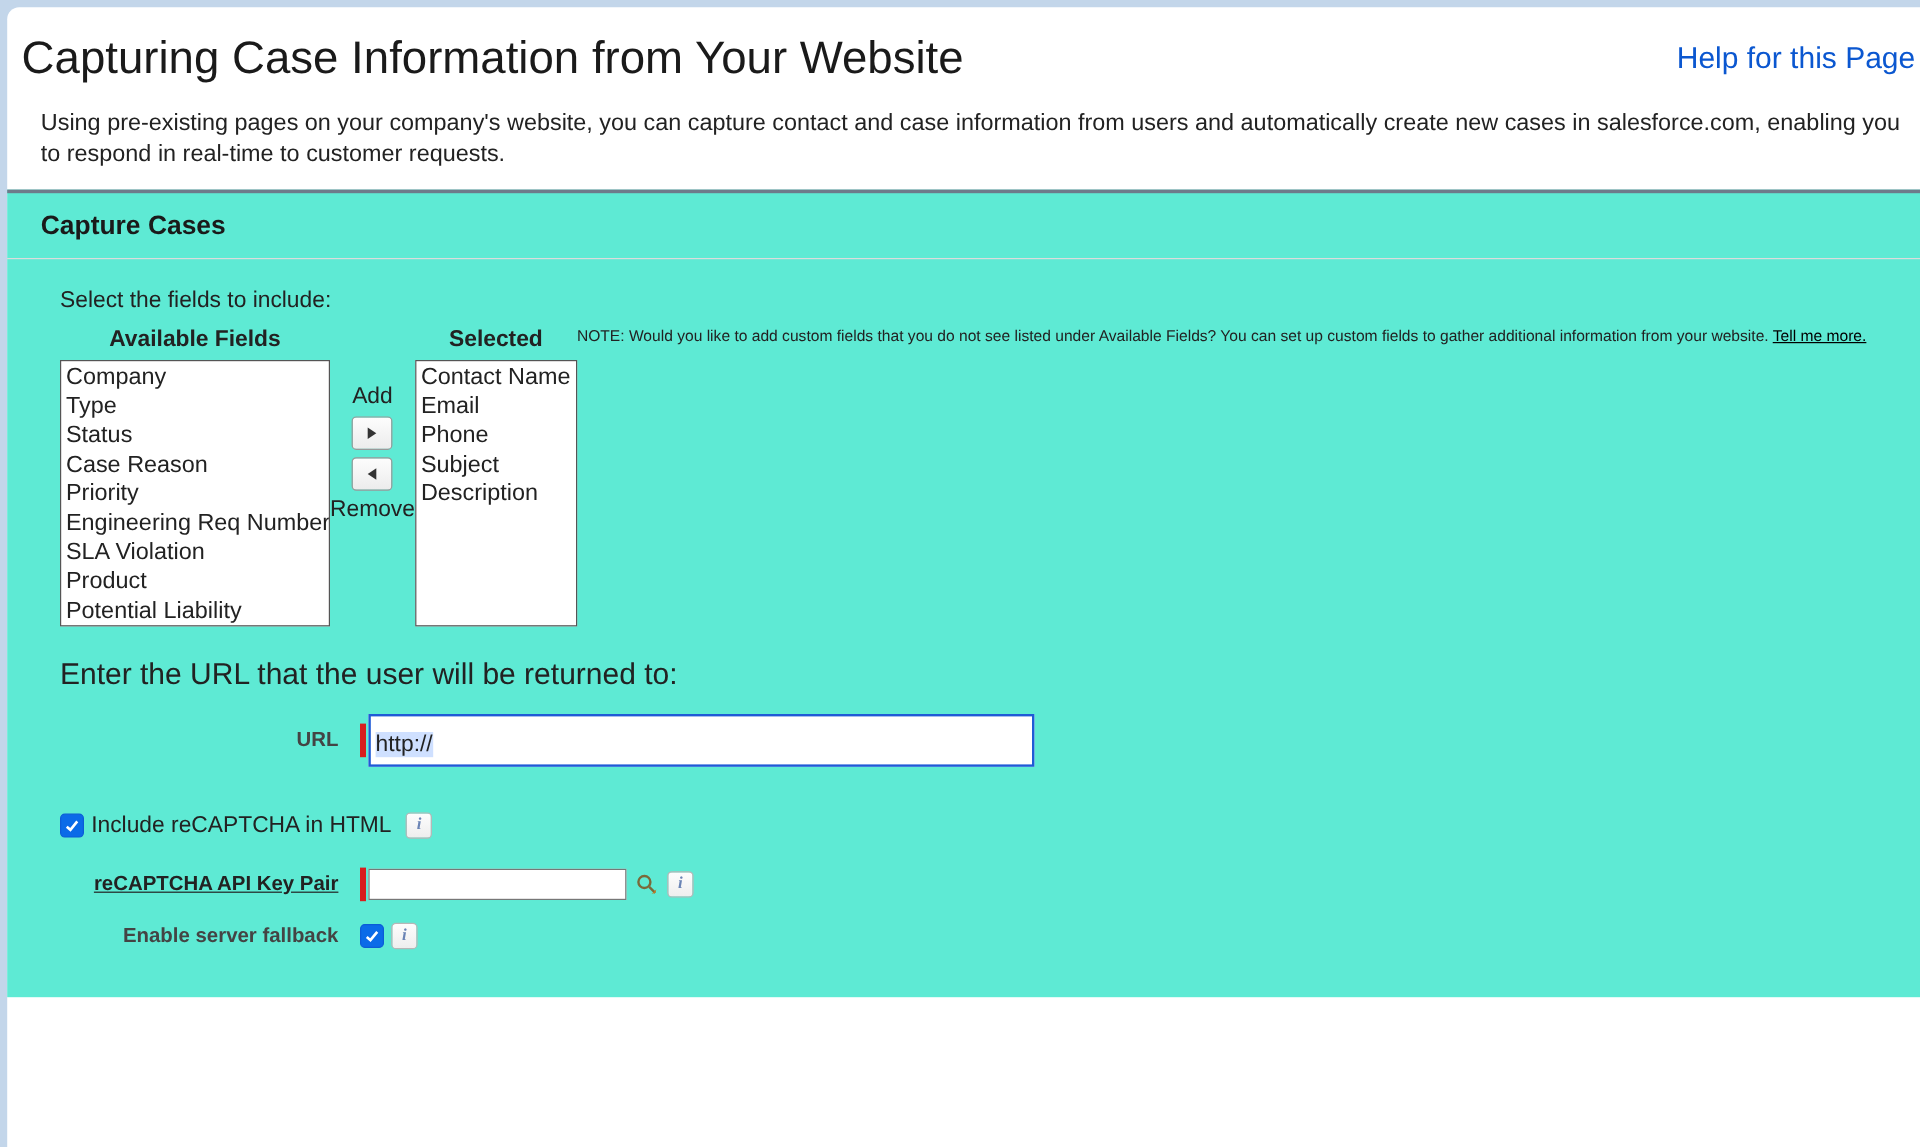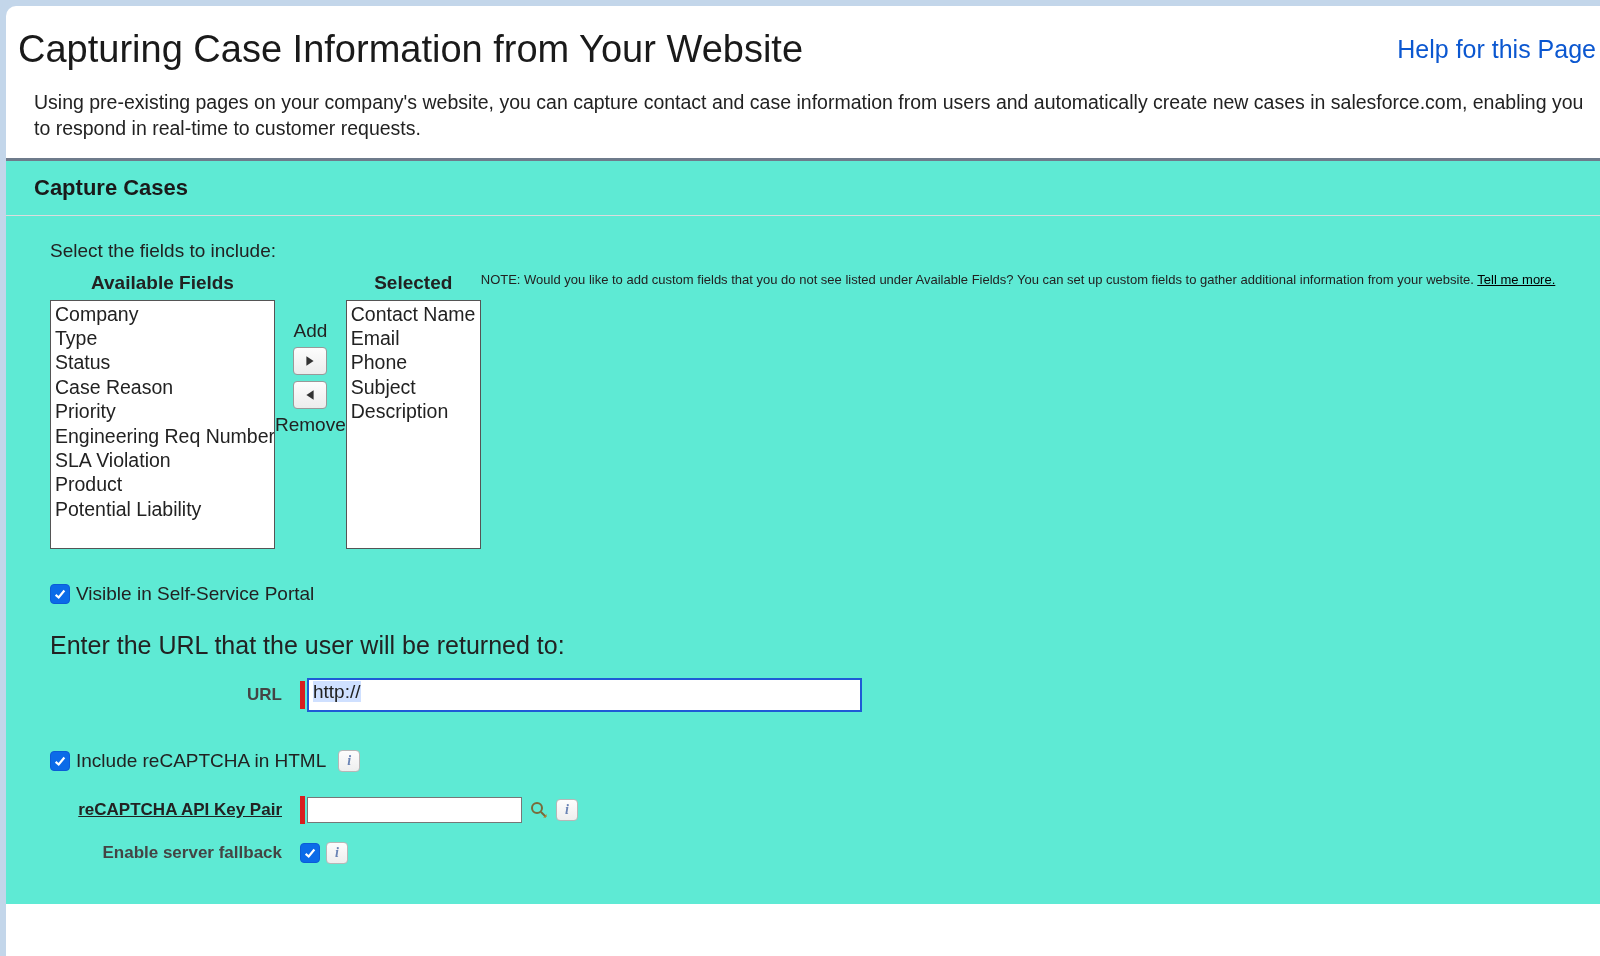--- a/index.html
+++ b/index.html
@@ -69,21 +69,21 @@
   .col-label {
     font-size: 19px;
     font-weight: 700;
     text-align: center;
     margin-bottom: 6px;
   }
   .listbox {
     border: 1px solid #555;
     background: #fff;
     width: 225px;
-    height: 249px;
+    height: 222px;
     overflow: hidden;
     padding: 1px 2px;
   }
   .listbox.selected-box { width: 135px; }
   .listbox .opt {
     font-size: 19.5px;
     line-height: 1.25;
     padding: 0 2px;
     white-space: nowrap;
     cursor: default;
@@ -154,25 +154,25 @@
     color: #444;
   }
   .form-label.link-label { color: #222; text-decoration: underline; cursor: pointer; }
   .required-bar {
     width: 5px; height: 28px;
     background: #d81e1e;
     margin-right: 2px;
   }
   .url-input {
     width: 555px;
-    height: 34px;
+    height: 44px;
     border: 2px solid #1f5bd6;
     background: #fff;
     font-size: 19px;
-    padding: 1px 4px;
+    padding: 13px 4px;
     outline: none;
   }
   .url-input .sel {
     background: #cfe0ff;
   }
   .plain-input {
     width: 215px; height: 26px;
     border: 1px solid #777;
     background: #fff;
   }
@@ -263,28 +263,20 @@
           </div>
 
 
           <div class="note-area">
             <div class="note-text">
               <span>NOTE: Would you like to add custom fields that you do not see listed under Available Fields? You can set up custom fields to gather additional information from your website. </span><a>Tell me more.</a>
             </div>
           </div>
         </div>
 
-        <div class="checkbox-row">
-          <span class="sf-checkbox">
-            <svg viewBox="0 0 16 16">
-                <polyline points="3,9 6.5,12 13,4" fill="none" stroke="#fff" stroke-width="2.5"></polyline>
-              </svg>
-          </span>
-          <span>Visible in Self-Service Portal</span>
-        </div>
 
         <div class="subprompt">Enter the URL that the user will be returned to:</div>
 
         <div class="form-row">
           <div class="form-label">URL</div>
           <div class="required-bar"></div>
           <div class="url-input"><span class="sel">http://</span></div>
         </div>
 
         <div class="include-row">

